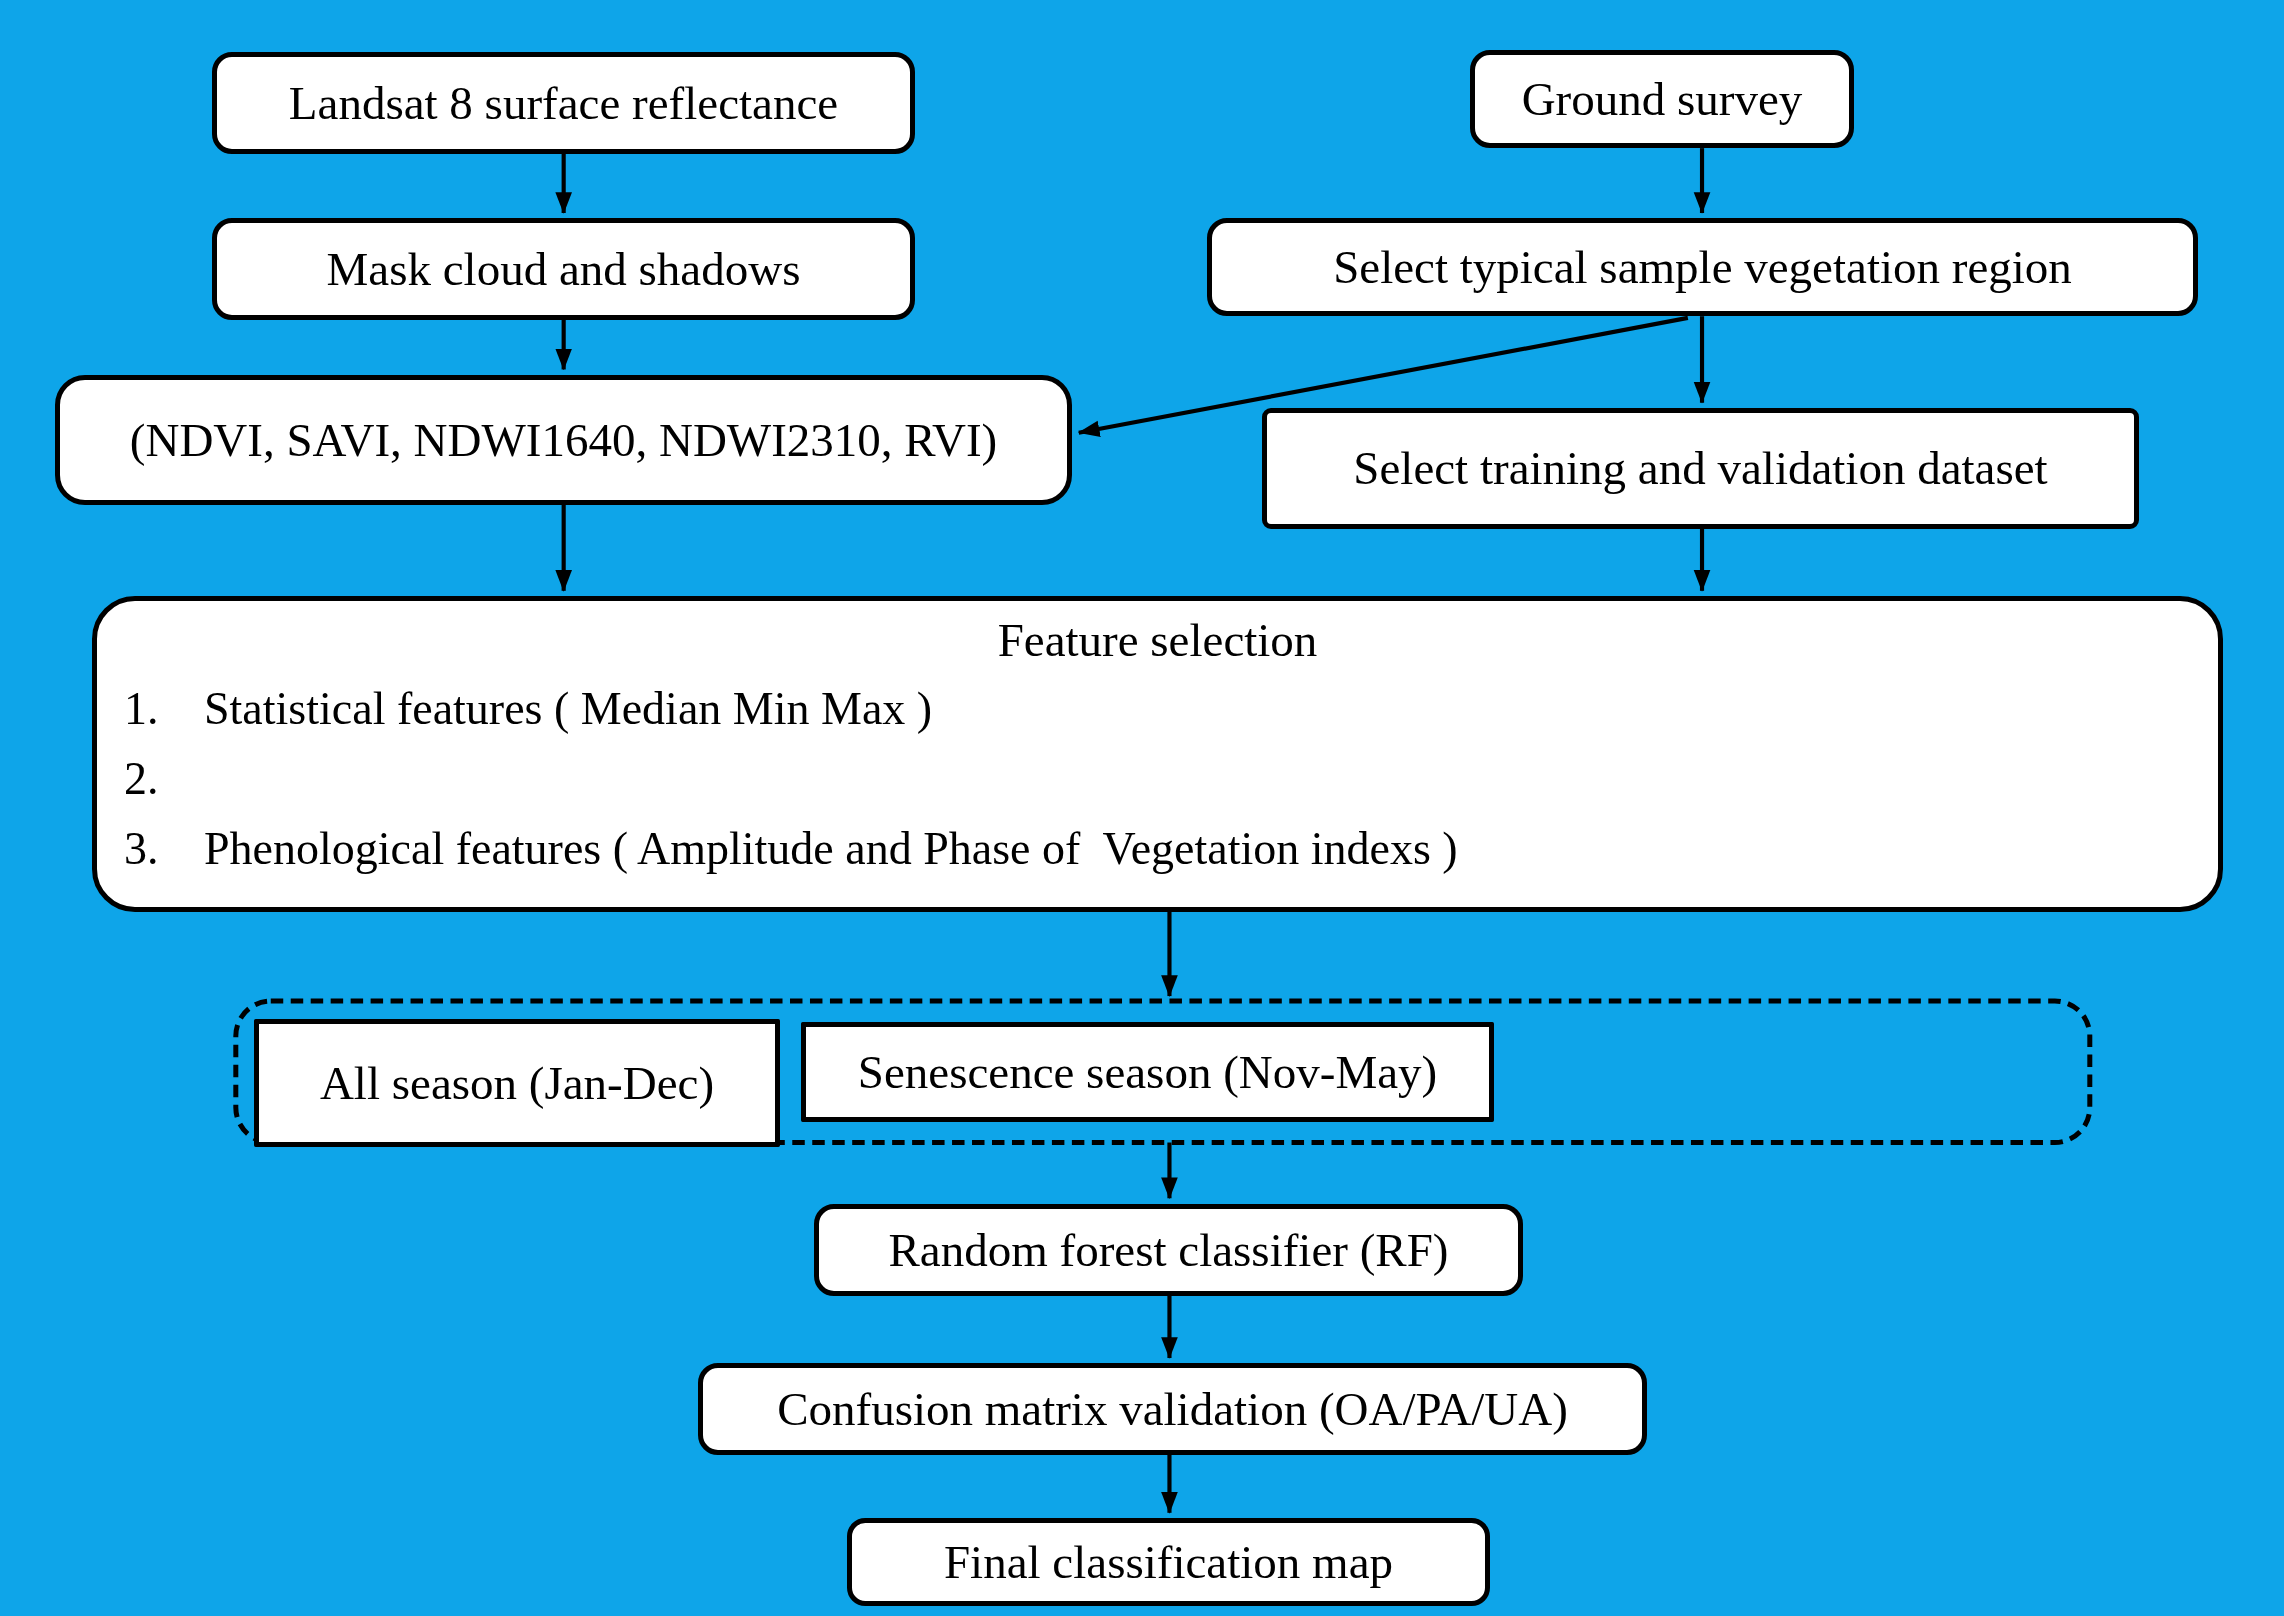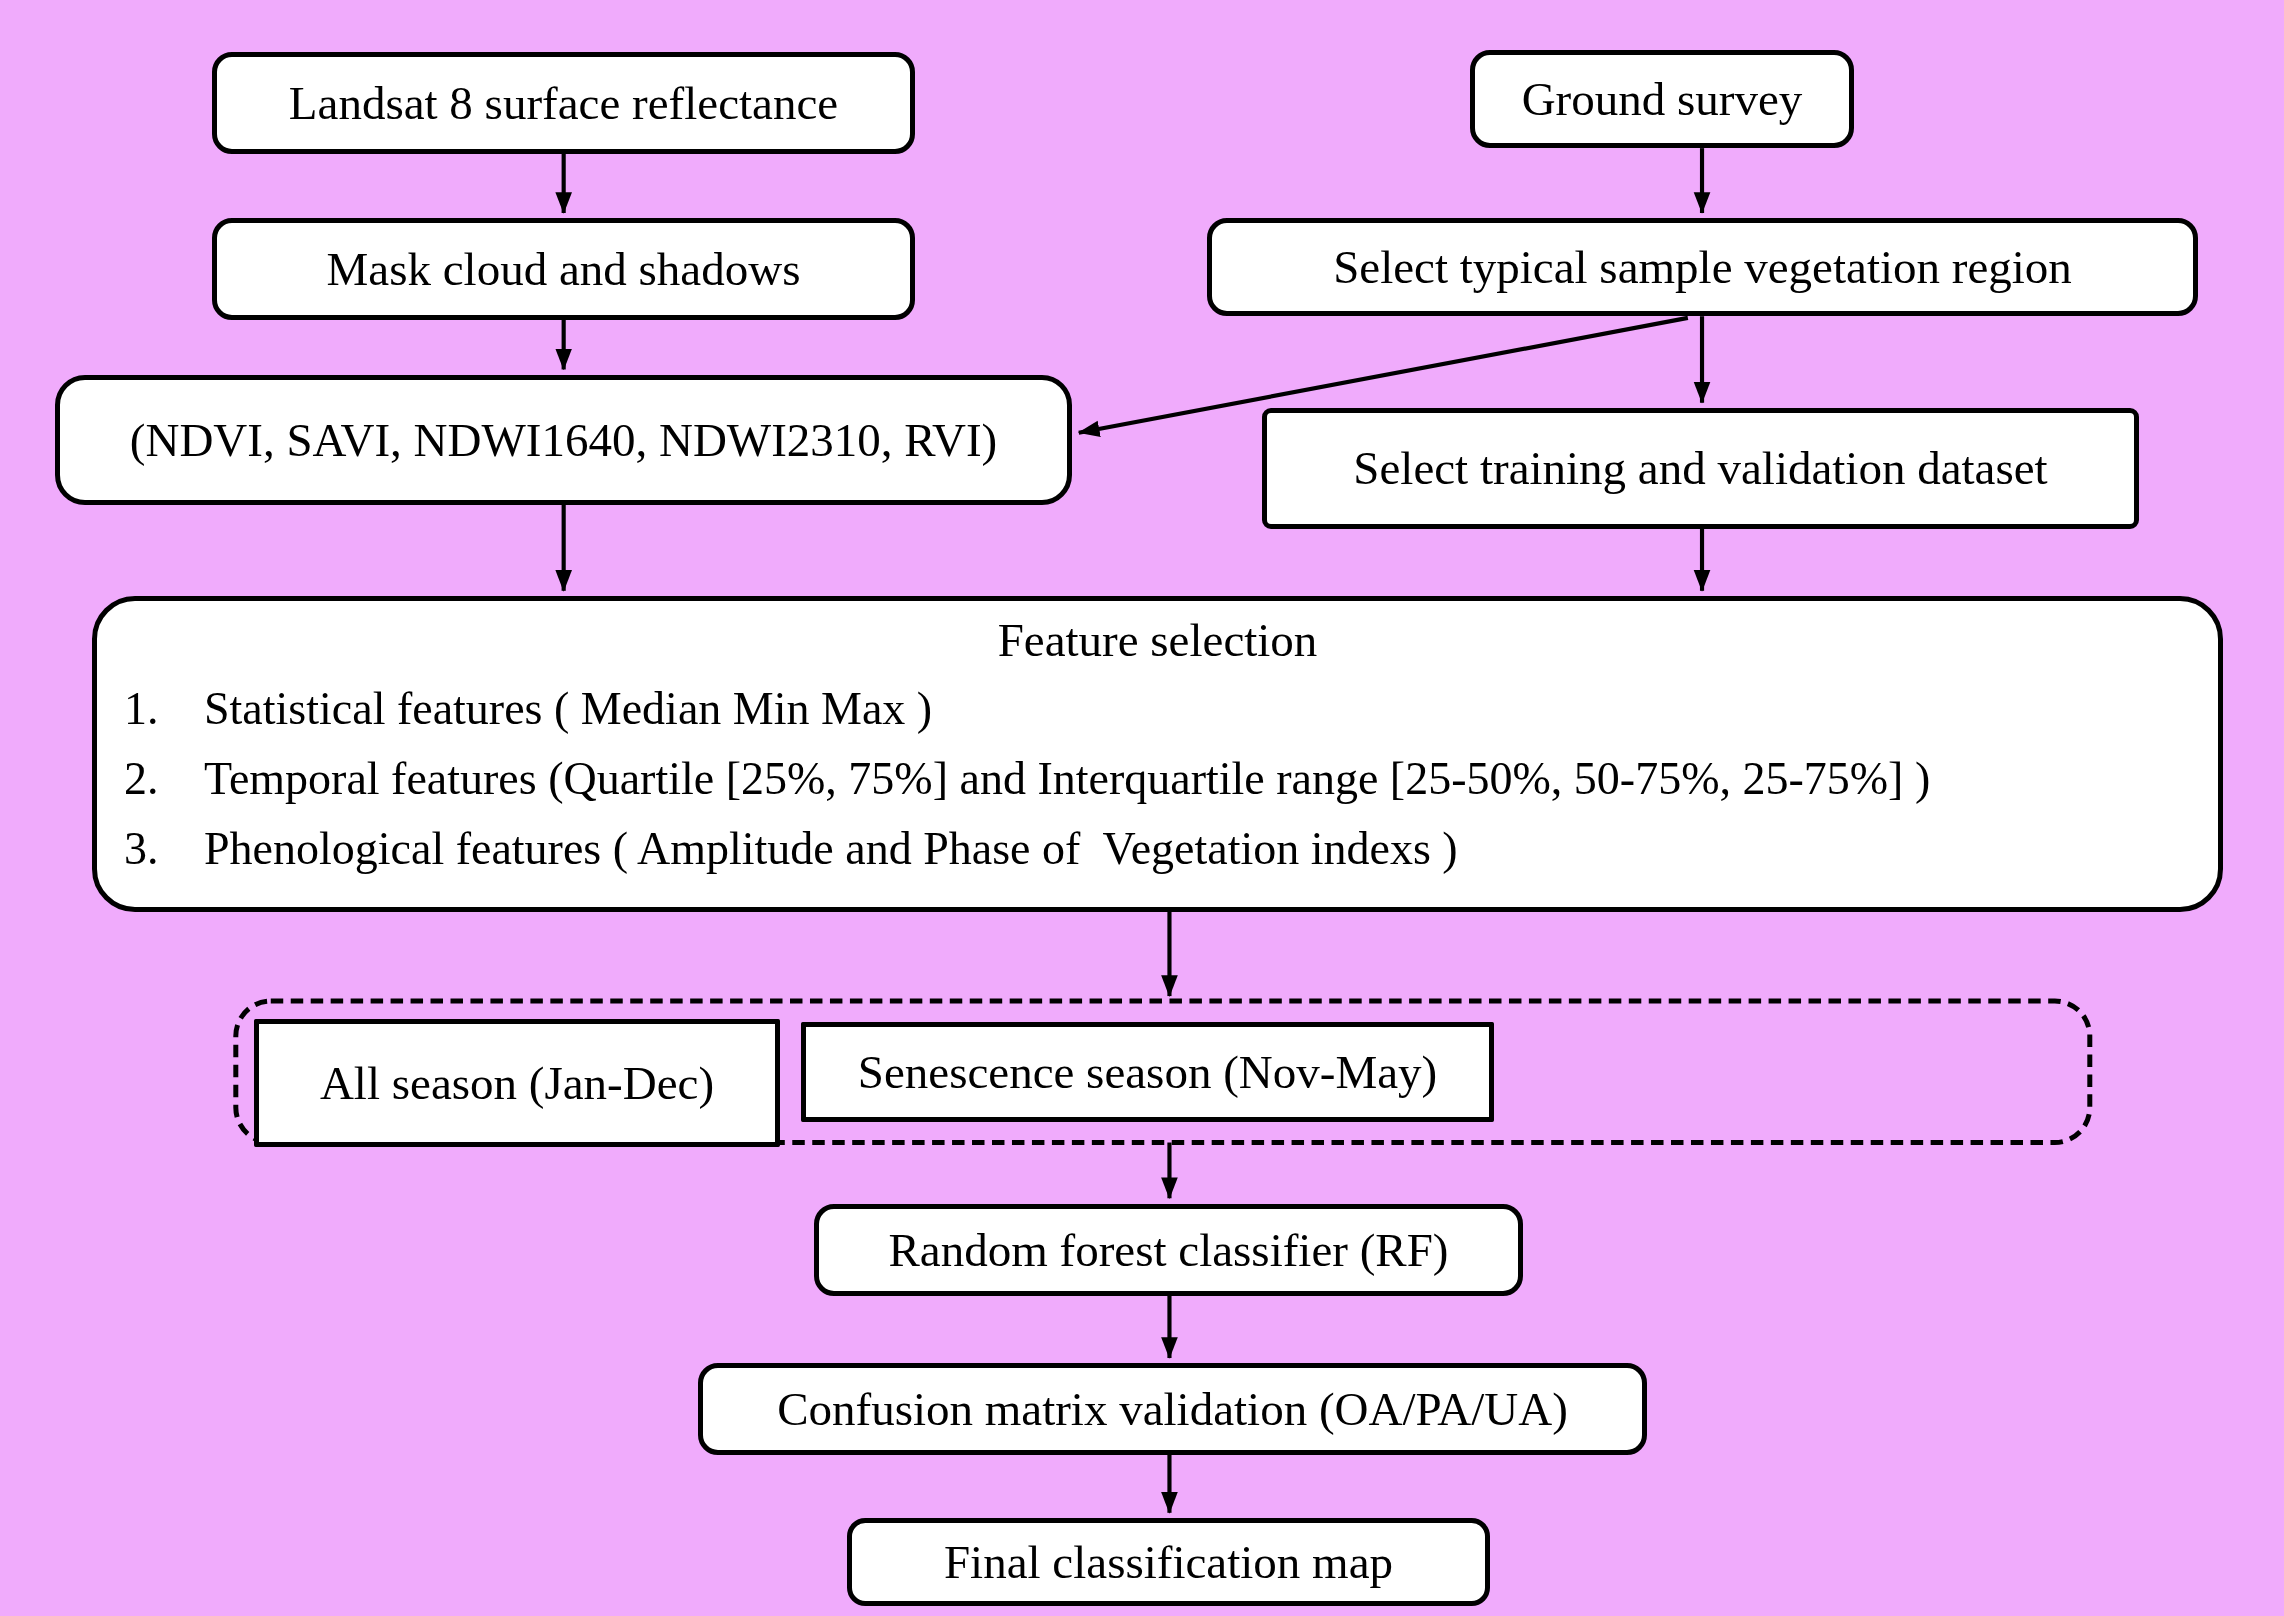--- a/index.html
+++ b/index.html
@@ -4,21 +4,21 @@
 <style>
   html, body {
     margin: 0;
     padding: 0;
     background: #ffffff;
   }
   #stage {
     position: relative;
     width: 2284px;
     height: 1616px;
-    background: #f0abfc;
+    background: #0ea5e9;
     color: #000000;
     font-family: "Liberation Serif", "DejaVu Serif", serif;
     overflow: hidden;
   }
   #connectors {
     position: absolute;
     left: 0;
     top: 0;
     width: 2284px;
     height: 1616px;
@@ -114,21 +114,20 @@
   </div>
 
   <div class="node node-feature">
     <div class="fs-title">Feature selection</div>
     <div class="fs-row">
       <span class="fs-num">1.</span>
       <span class="fs-text">Statistical features ( Median Min Max )</span>
     </div>
     <div class="fs-row">
       <span class="fs-num">2.</span>
-      <span class="fs-text">Temporal features (Quartile [25%, 75%] and Interquartile range [25-50%, 50-75%, 25-75%] )</span>
     </div>
     <div class="fs-row">
       <span class="fs-num">3.</span>
       <span class="fs-text">Phenological features ( Amplitude and Phase of  Vegetation indexs )</span>
     </div>
   </div>
 
   <div class="node season-box node-all-season">
     <span>All season (Jan-Dec)</span>
   </div>

